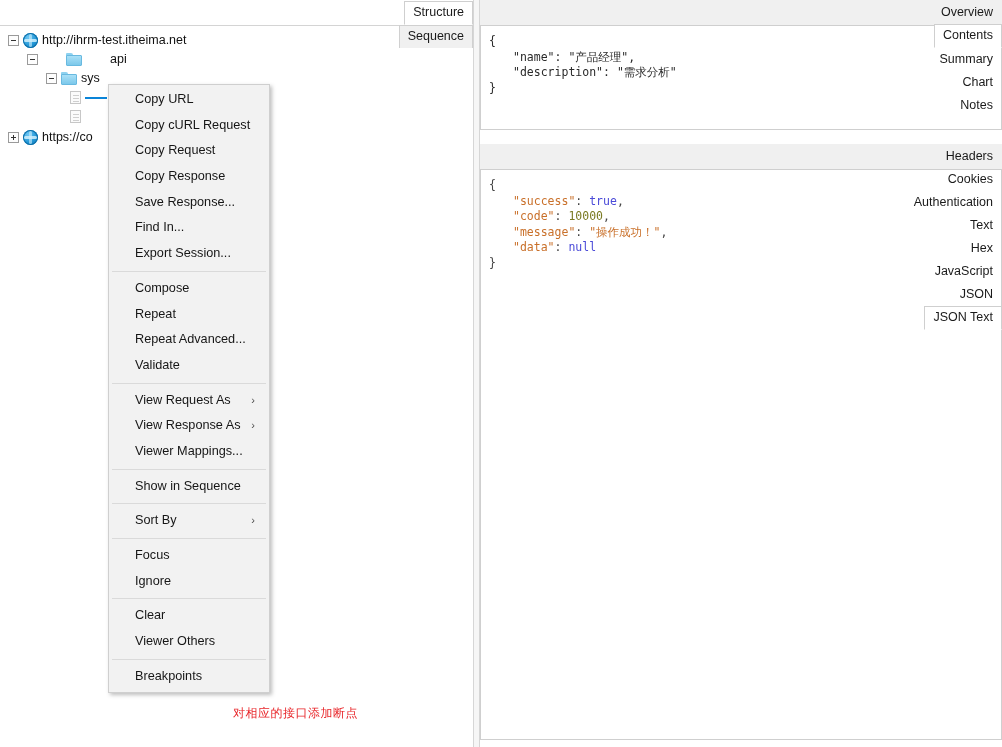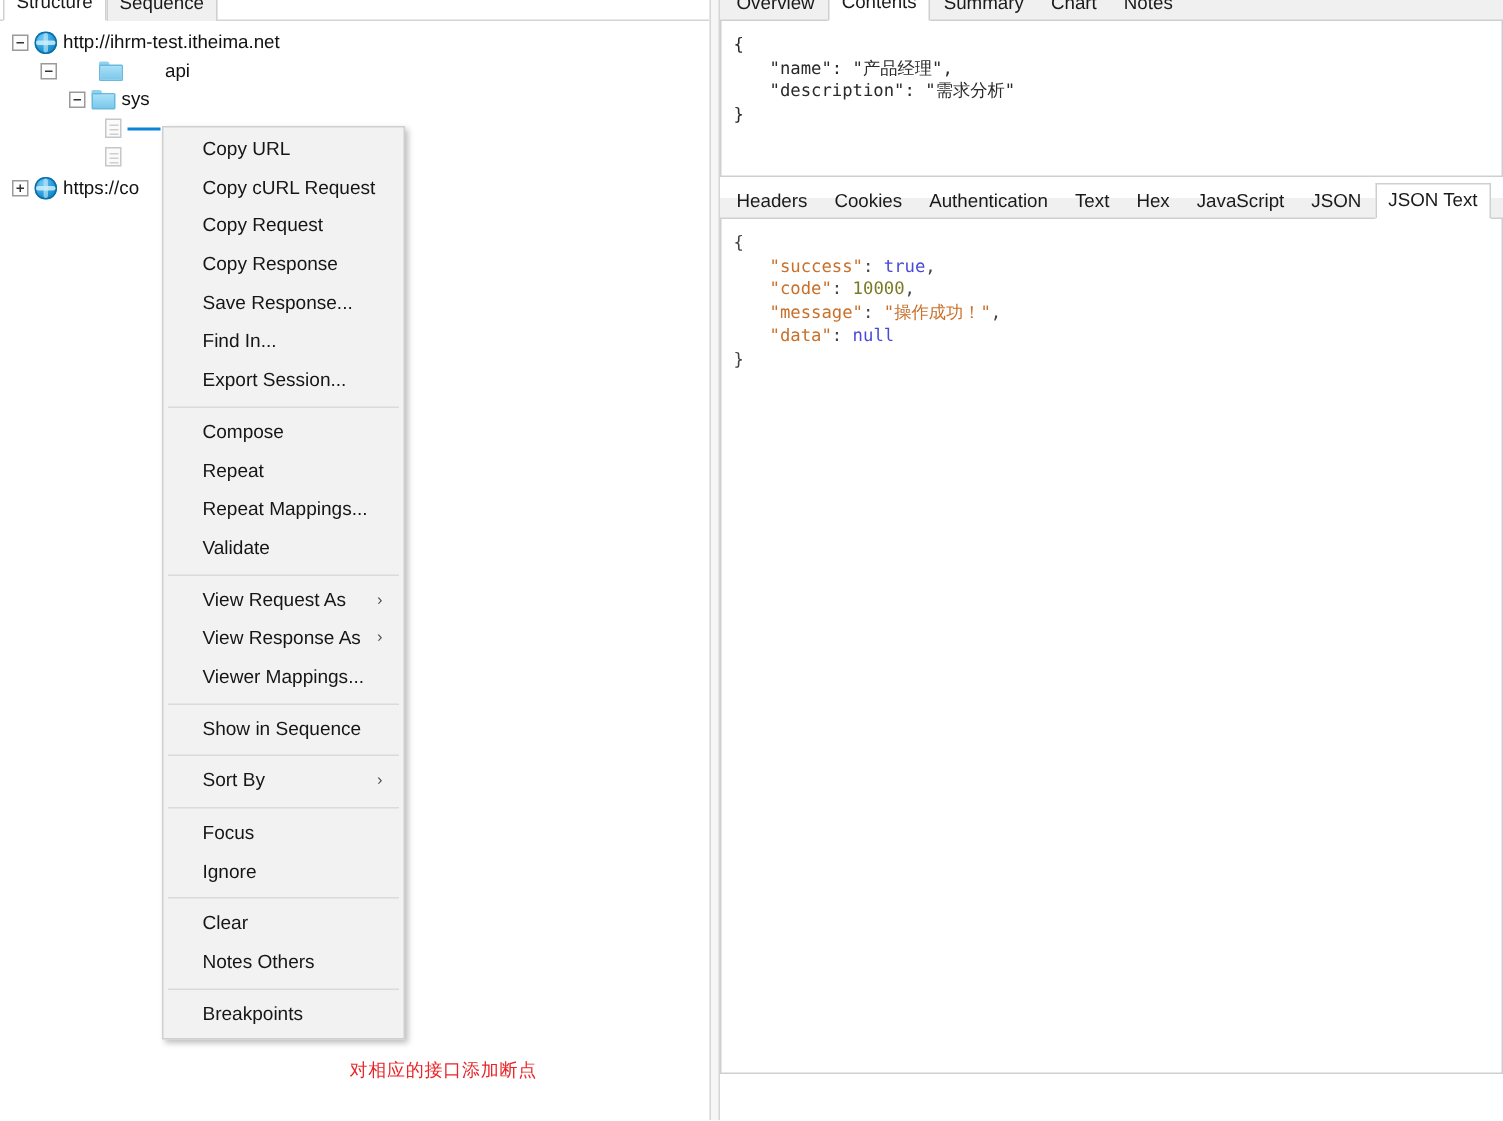--- a/index.html
+++ b/index.html
@@ -20,27 +20,28 @@
   #left-panel {
     position: absolute;
     left: 0; top: 0;
     width: 473px;
     height: 747px;
     background: #ffffff;
     overflow: hidden;
   }
   .tabstrip {
     position: relative;
-    height: 14px;
+    height: 26px;
     background: #f0f0f0;
     border-bottom: 1px solid #cfcfcf;
     display: flex;
     align-items: flex-end;
-    padding-left: 2px;
-    box-sizing: border-box;
+    padding-left: 18px;
+    box-sizing: border-box;
+    flex-direction: column;
   }
   .tabstrip.leftstrip { background: #ffffff; border-bottom: 1px solid #d4d4d4; }
   .tab {
     font-size: 12.5px;
     color: #1a1a1a;
     padding: 3px 8px 4px 8px;
     line-height: 15px;
     border: 1px solid transparent;
     border-bottom: none;
     background: transparent;
@@ -331,21 +332,21 @@
       <div class="mi"><span>Copy Request</span></div>
       <div class="mi"><span>Copy Response</span></div>
       <div class="mi"><span>Save Response...</span></div>
       <div class="mi"><span>Find In...</span></div>
       <div class="mi"><span>Export Session...</span></div>
 
       <div class="msep"></div>
 
       <div class="mi"><span>Compose</span></div>
       <div class="mi"><span>Repeat</span></div>
-      <div class="mi"><span>Repeat Mappings...</span></div>
+      <div class="mi"><span>Repeat Advanced...</span></div>
       <div class="mi"><span>Validate</span></div>
 
       <div class="msep"></div>
 
       <div class="mi">
         <span>View Request As</span>
         <span class="arrow">›</span>
       </div>
       <div class="mi">
         <span>View Response As</span>
@@ -365,21 +366,21 @@
       </div>
 
       <div class="msep"></div>
 
       <div class="mi"><span>Focus</span></div>
       <div class="mi"><span>Ignore</span></div>
 
       <div class="msep"></div>
 
       <div class="mi"><span>Clear</span></div>
-      <div class="mi"><span>Notes Others</span></div>
+      <div class="mi"><span>Viewer Others</span></div>
 
       <div class="msep"></div>
 
       <div class="mi boxed"><span>Breakpoints</span></div>
 
     </div>
 
     <div id="annotation">对相应的接口添加断点</div>
 
   </div>

